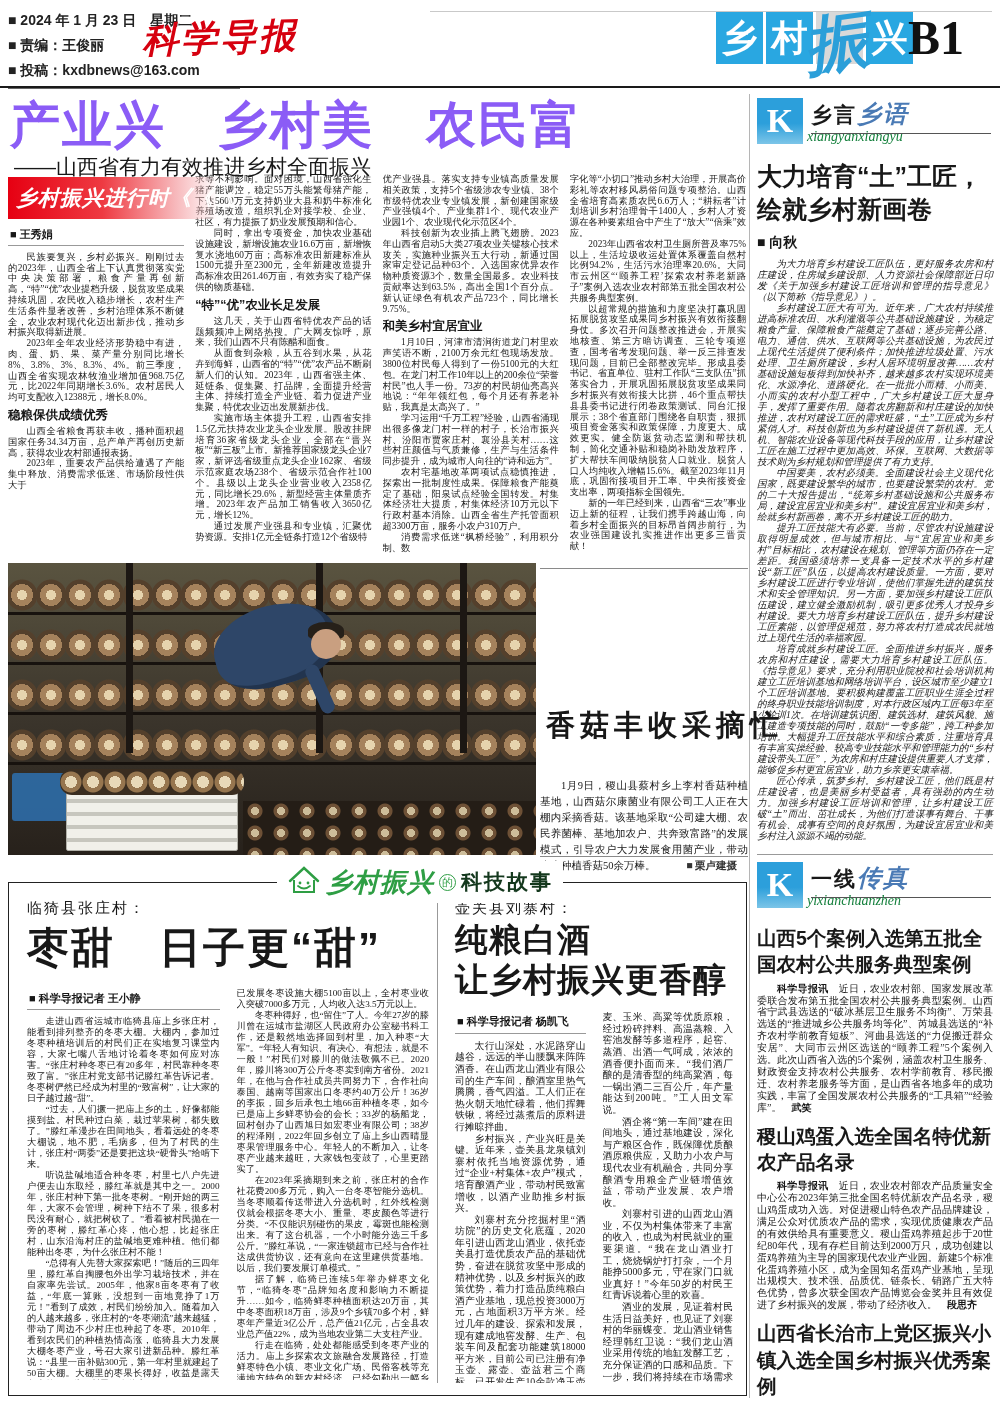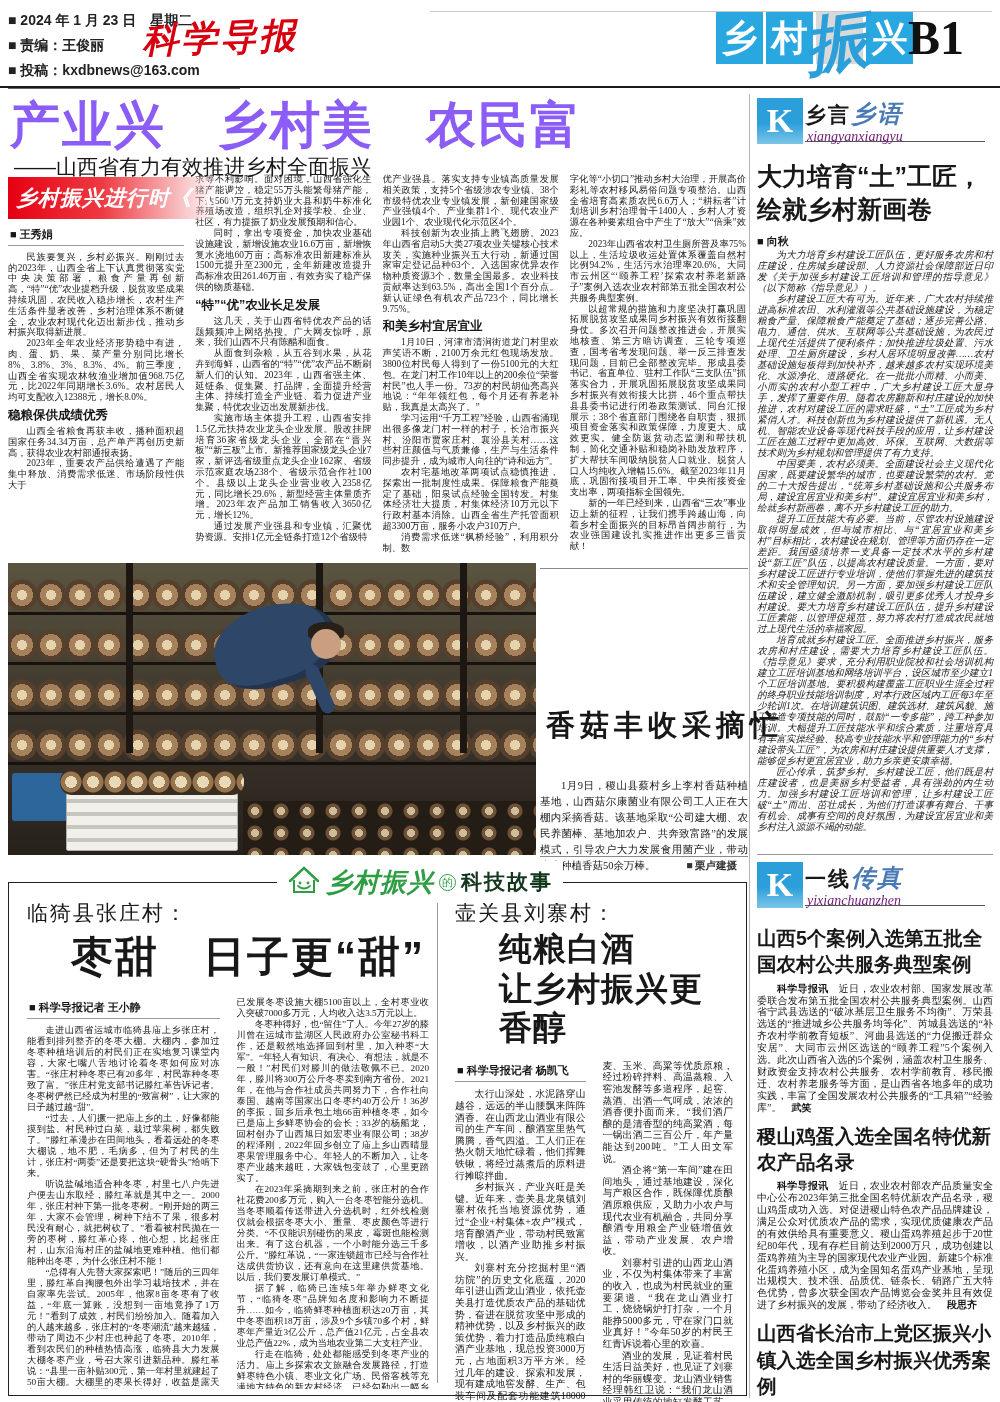--- a/index.html
+++ b/index.html
@@ -82,41 +82,41 @@
   .story-banner { position:absolute; left:268px; top:-22px; height:42px; background:#fff; padding:0 10px;
                   display:flex; align-items:center; gap:5px; z-index:2; }
   .banner-script { color:#2e9e44; font-style:italic; font-weight:bold; font-size:26px; letter-spacing:1px; }
   .banner-de { width:17px; height:17px; border:1.5px solid #2e9e44; border-radius:50%; color:#2e9e44;
                font-size:11px; line-height:15px; text-align:center; font-family:"Liberation Sans",sans-serif; }
   .banner-rest { font-weight:900; font-size:21px; color:#14381d; font-family:"Liberation Sans",sans-serif; letter-spacing:2px; }
   .story-divider { position:absolute; left:428px; top:12px; bottom:12px; width:1px; background:#999; }
   .story-art { position:absolute; top:16px; }
   .jujube { left:18px; width:402px; }
   .liquor { left:446px; width:278px; }
-  .kicker { font-size:21px; font-family:"Liberation Sans",sans-serif; letter-spacing:2px; }
-  .story-title { font-family:"Liberation Sans",sans-serif; font-weight:900; letter-spacing:2px; margin-top:2px;margin-left:44px; }
+  .kicker { font-size:15px; font-family:"Liberation Sans",sans-serif; letter-spacing:2px; }
+  .story-title { font-family:"Liberation Sans",sans-serif; font-weight:900; letter-spacing:2px; margin-top:2px; }
   .jujube .story-title { font-size:42px; }
   .liquor .story-title { font-size:33px; line-height:1.2; letter-spacing:1px; }
   .story-cols { display:flex; gap:17px; margin-top:12px; text-align:justify; overflow:hidden; }
   .jujube .story-cols { font-size:9.2px; line-height:11px; height:392px; }
   .liquor .story-cols { font-size:9.8px; line-height:11.6px; height:372px; }
   .scol { flex:1 1 0; overflow:hidden; }
 
   
   .sidebar-sec { position:absolute; left:757px; width:236px; }
   .sec-head { position:relative; height:54px; }
   .k-logo { position:absolute; left:0; top:0; width:46px; height:46px;
             background:linear-gradient(180deg,#2c9fdb 55%,#7cc5e8); color:#fff;
             font-weight:bold; font-size:34px; text-align:center; line-height:46px; }
-  .sec-title { position:absolute; left:48px; top:0; width:180px; font-size:21px; font-weight:bold;
-               letter-spacing:2px; border-bottom:1.5px solid #555; padding-bottom:11px; }
+  .sec-title { position:absolute; left:54px; top:0; width:180px; font-size:21px; font-weight:bold;
+               letter-spacing:2px; border-bottom:1.5px solid #555; padding-bottom:3px; }
   .sec-script { color:#4a7ab5; font-style:italic; font-weight:bold; font-size:24px; }
-  .sec-pinyin { position:absolute; left:50px; top:31px; font-style:italic; font-size:14px; color:#701a75; }
+  .sec-pinyin { position:absolute; left:50px; top:31px; font-style:italic; font-size:14px; color:#15803d; }
   .op-title { font-family:"Liberation Sans",sans-serif; font-weight:900; font-size:25px; line-height:1.32; margin:8px 0 8px; }
-  .op-byline { font-family:"Liberation Sans",sans-serif; font-weight:bold; font-size:11px; margin-bottom:0; }
+  .op-byline { font-family:"Liberation Sans",sans-serif; font-weight:bold; font-size:14px; margin-bottom:6px; }
   .op-body { font-size:9.6px; line-height:11px; text-align:justify; font-style:italic; }
   .sb-divider { position:absolute; left:757px; top:854px; width:236px; border-top:1px solid #999; }
   .brief-title { font-family:"Liberation Sans",sans-serif; font-weight:900; font-size:19.5px;
                  line-height:1.35; margin:9px 0 5px; }
   .brief-body { font-size:10px; line-height:11.9px; text-align:justify; text-indent:2em; }
   .brief-author { font-weight:bold; margin-left:10px; }
 </style>
 </head>
 <body>
 

